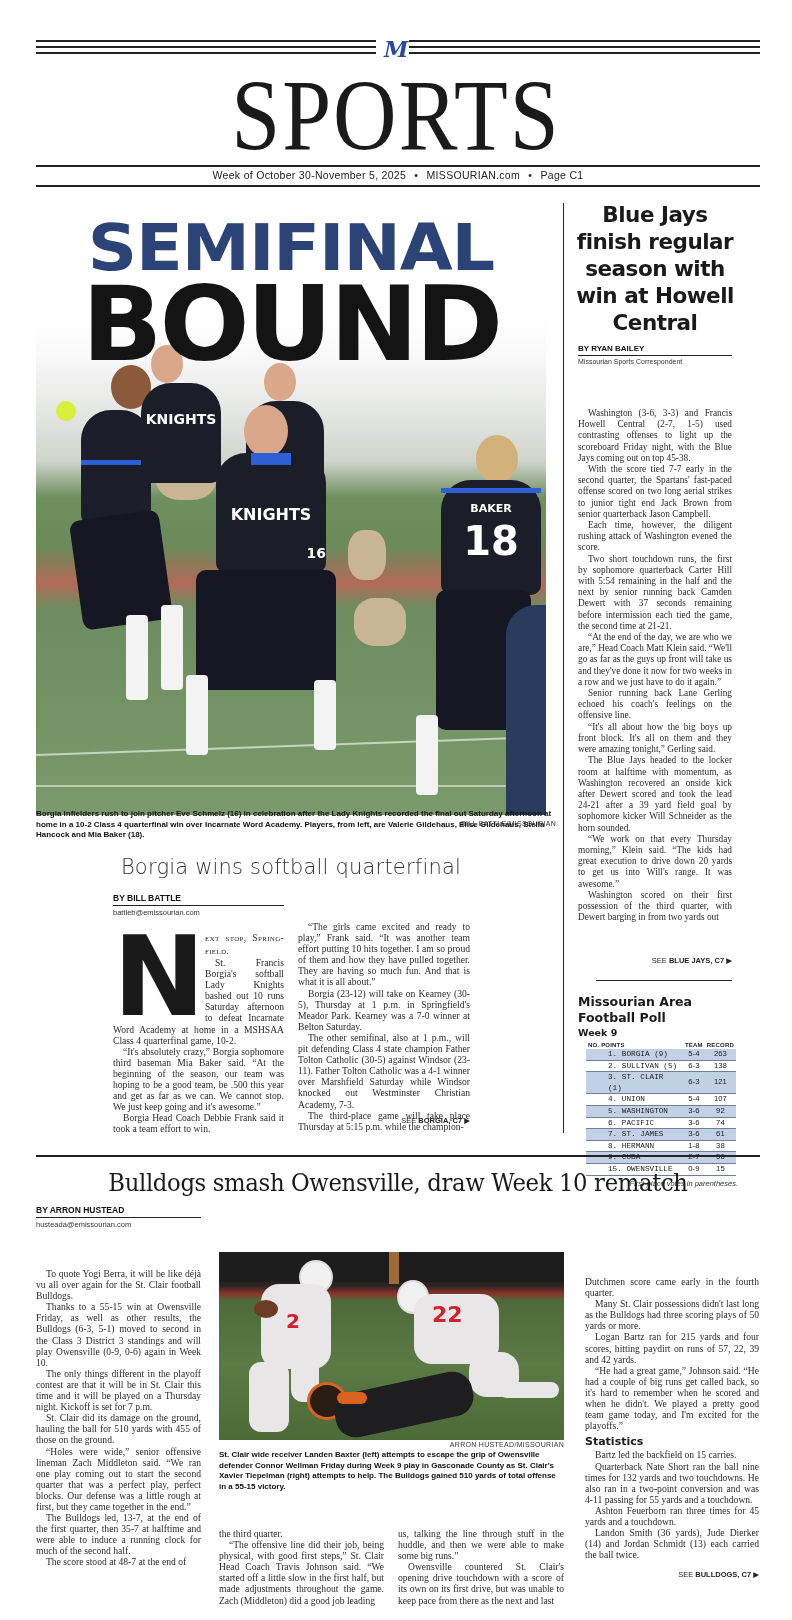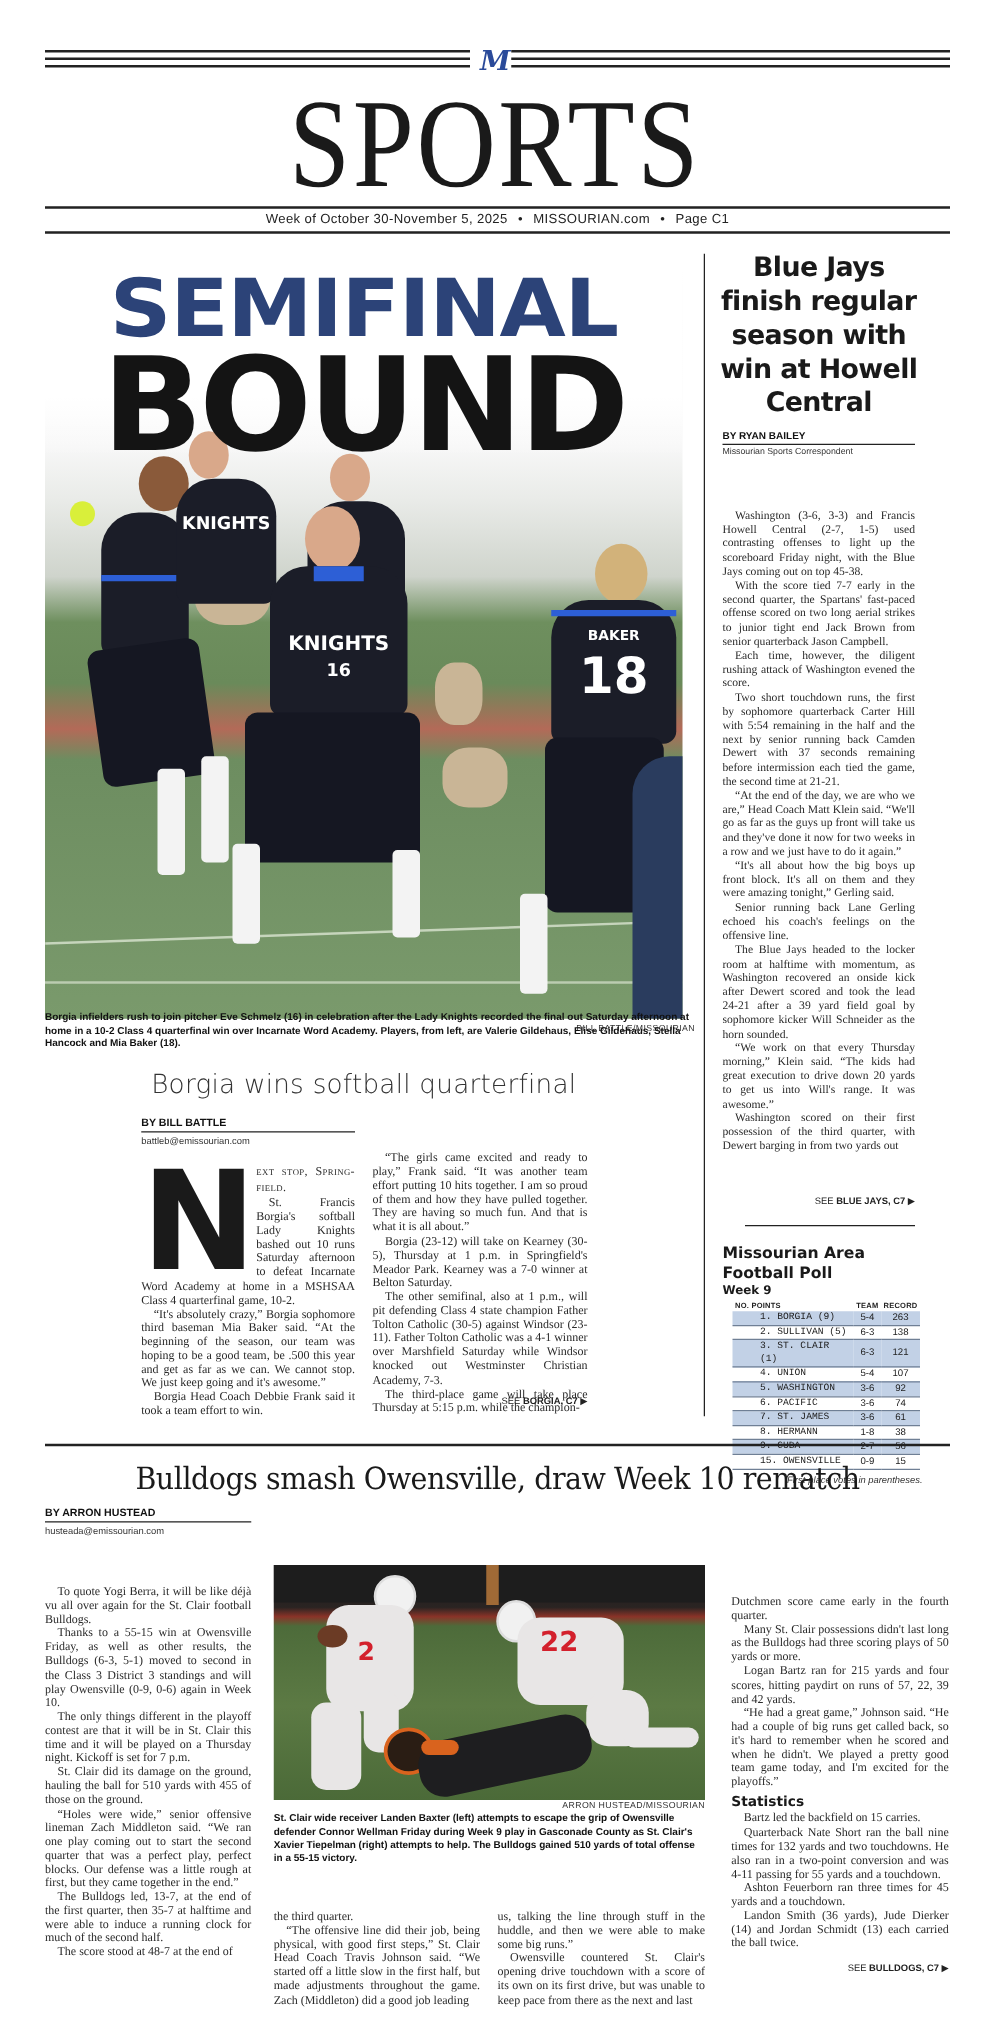--- a/index.html
+++ b/index.html
@@ -127,21 +127,21 @@
   </div>
 
   <div class="head" style="left:228px;top:158px;width:32px;height:38px;"></div>
   <div class="player" style="left:210px;top:196px;width:78px;height:80px;"></div>
   <div class="glove" style="left:312px;top:325px;width:38px;height:50px;"></div>
 
   <div class="head" style="left:208px;top:200px;width:44px;height:52px;"></div>
   <div class="player" style="left:180px;top:248px;width:110px;height:120px;">
     <div class="trim" style="top:0;left:35px;right:35px;height:12px;"></div>
     <div class="num" style="top:52px;font-size:16px;">KNIGHTS</div>
-    <div class="num" style="top:76px;font-size:14px;">16</div>
+    <div class="num" style="top:92px;font-size:14px;text-align:right;">16</div>
   </div>
   <div class="pants" style="left:160px;top:365px;width:140px;height:120px;"></div>
   <div class="sock" style="left:150px;top:470px;width:22px;height:80px;"></div>
   <div class="sock" style="left:278px;top:475px;width:22px;height:70px;"></div>
   <div class="glove" style="left:318px;top:393px;width:52px;height:48px;"></div>
 
   <div class="head" style="left:440px;top:230px;width:42px;height:48px;background:#d2b27a;"></div>
   <div class="player" style="left:405px;top:275px;width:100px;height:115px;">
     <div class="trim" style="top:8px;"></div>
     <div class="num" style="top:22px;font-size:11px;">BAKER</div>
@@ -189,22 +189,22 @@
 <div class="abs" style="left:578px;top:344px;width:154px;">
   <div class="byline" style="font-size:8px;">BY RYAN BAILEY</div>
   <div class="email" style="font-size:7px;">Missourian Sports Correspondent</div>
 </div>
 <div class="abs body-text" style="left:578px;top:380px;width:154px;font-size:9.3px;line-height:11.2px;">
   <p>Washington (3-6, 3-3) and Francis Howell Central (2-7, 1-5) used contrasting offenses to light up the scoreboard Friday night, with the Blue Jays coming out on top 45-38.</p>
   <p>With the score tied 7-7 early in the second quarter, the Spartans' fast-paced offense scored on two long aerial strikes to junior tight end Jack Brown from senior quarterback Jason Campbell.</p>
   <p>Each time, however, the diligent rushing attack of Washington evened the score.</p>
   <p>Two short touchdown runs, the first by sophomore quarterback Carter Hill with 5:54 remaining in the half and the next by senior running back Camden Dewert with 37 seconds remaining before intermission each tied the game, the second time at 21-21.</p>
   <p>“At the end of the day, we are who we are,” Head Coach Matt Klein said. “We'll go as far as the guys up front will take us and they've done it now for two weeks in a row and we just have to do it again.”</p>
+  <p>Senior running back Lane Gerling echoed his coach's feelings on the offensive line.</p>
   <p>“It's all about how the big boys up front block. It's all on them and they were amazing tonight,” Gerling said.</p>
-  <p>Senior running back Lane Gerling echoed his coach's feelings on the offensive line.</p>
   <p>The Blue Jays headed to the locker room at halftime with momentum, as Washington recovered an onside kick after Dewert scored and took the lead 24-21 after a 39 yard field goal by sophomore kicker Will Schneider as the horn sounded.</p>
   <p>“We work on that every Thursday morning,” Klein said. “The kids had great execution to drive down 20 yards to get us into Will's range. It was awesome.”</p>
   <p>Washington scored on their first possession of the third quarter, with Dewert barging in from two yards out</p>
 </div>
 <div class="abs see" style="left:578px;top:956px;width:154px;">
   <span>SEE</span>
   <b>BLUE JAYS, C7</b>
   <span>▶</span>
 </div>
 <div class="abs" style="left:596px;top:980px;width:136px;height:1.3px;background:#222;"></div>

